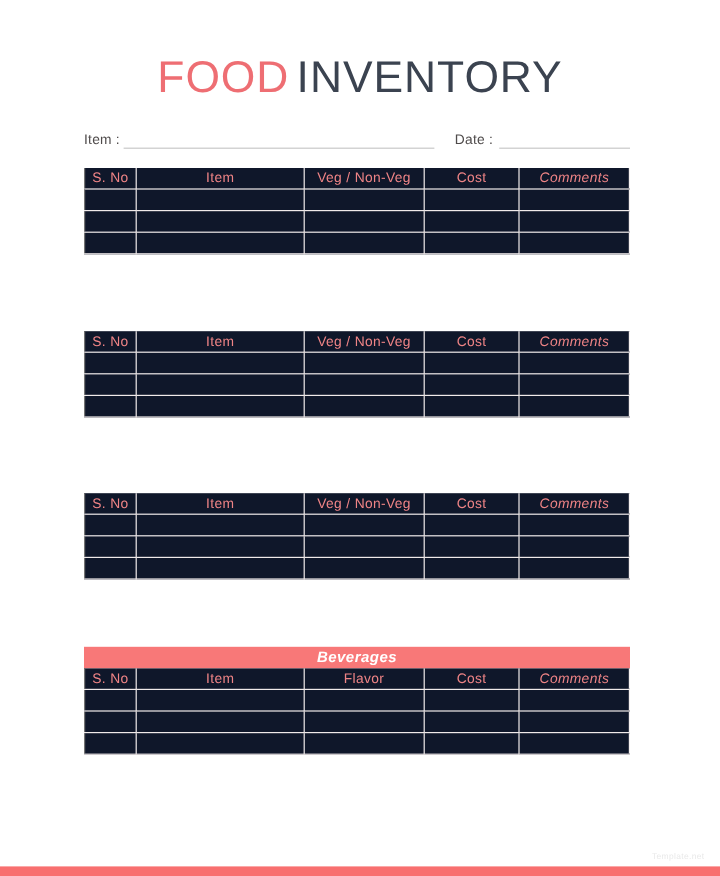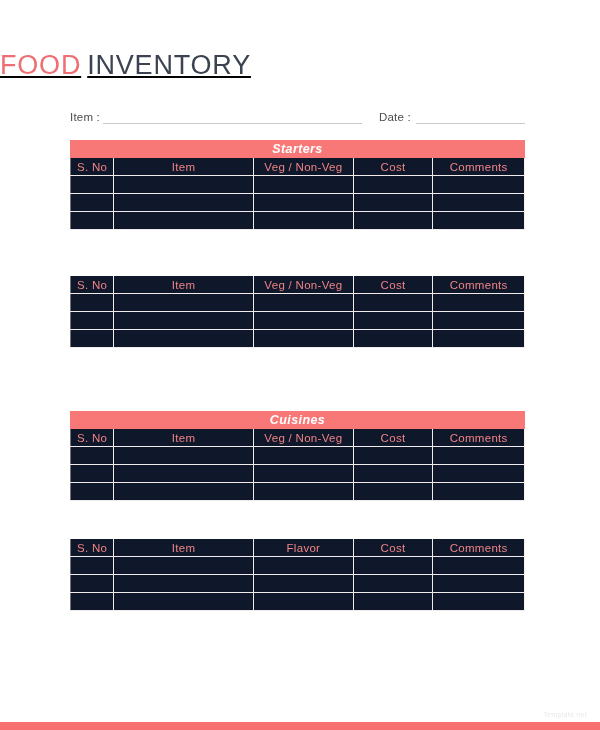--- a/index.html
+++ b/index.html
@@ -7,24 +7,23 @@
     width:600px; height:730px;
     background:#ffffff;
     font-family:"Liberation Sans", sans-serif;
     position:relative; overflow:hidden;
   }
   .page { position:relative; width:600px; height:730px; }
 
   
   .title {
     position:absolute; top:50px; left:0; width:600px;
-    margin:0; 
-    font-size:27px; font-weight:400; letter-spacing:0.8px;
+    margin:0; text-align:center;
+    font-size:37px; font-weight:400; letter-spacing:0.8px;
     line-height:30px;
-    text-decoration:underline;
   }
   .t-accent { color:#ee6e73; margin-right:6px; }
   .t-dark   { color:#3b4350; }
 
   
   .meta-row {
     position:absolute; top:105px; left:70px; width:455px; height:19px;
     display:flex; align-items:flex-end;
     font-size:11.5px; color:#4f4b4b; letter-spacing:0.2px;
   }
@@ -56,21 +55,21 @@
   .inv-table th {
     height:17px; padding:0;
     font-size:11.5px; font-weight:400; color:#ef8486;
     letter-spacing:0.3px; text-align:center; vertical-align:middle;
     border-bottom:1px solid #f0eaea; border-right:1px solid #f0eaea;
   }
   .inv-table td {
     height:17px; padding:0;
     border-bottom:1px solid #f0eaea; border-right:1px solid #f0eaea;
   }
-  .inv-table th:last-child, .inv-table td:last-child { border-right:none; }
+  .inv-table th:last-child, .inv-table td:last-child { border-right:none;font-style:italic; }
 
   
   .footer-bar {
     position:absolute; left:0; bottom:0; width:600px; height:8px;
     background:#f86f6f;
   }
   .watermark {
     position:absolute; right:13px; bottom:12px;
     font-size:7px; color:#e9e9e9; letter-spacing:0.3px;
   }
@@ -83,158 +82,155 @@
   <h1 class="title"><span class="t-accent">FOOD</span><span class="t-dark">INVENTORY</span></h1>
 
   <div class="meta-row">
     <span class="meta-label">Item :</span>
     <span class="fill-line name-line"></span>
     <span class="meta-label date-label">Date :</span>
     <span class="fill-line date-line"></span>
   </div>
 
   <section class="inv-table t0">
+    <table>
+      <colgroup>
+          <col style="width:9.5%">
+          <col style="width:30.8%">
+          <col style="width:22%">
+          <col style="width:17.5%">
+          <col style="width:20.2%">
+        </colgroup>
+      <thead>
+        <tr>
+          <th>S. No</th>
+          <th>Item</th>
+          <th>Veg / Non-Veg</th>
+          <th>Cost</th>
+          <th>Comments</th>
+        </tr>
+      </thead>
+      <tbody>
+        <tr>
+            <td></td>
+            <td></td>
+            <td></td>
+            <td></td>
+            <td></td>
+          </tr>
+        <tr>
+            <td></td>
+            <td></td>
+            <td></td>
+            <td></td>
+            <td></td>
+          </tr>
+        <tr>
+            <td></td>
+            <td></td>
+            <td></td>
+            <td></td>
+            <td></td>
+          </tr>
+      </tbody>
+    </table>
+  </section>
+
+  <section class="inv-table t1">
+    <table>
+      <colgroup>
+          <col style="width:9.5%">
+          <col style="width:30.8%">
+          <col style="width:22%">
+          <col style="width:17.5%">
+          <col style="width:20.2%">
+        </colgroup>
+      <thead>
+        <tr>
+          <th>S. No</th>
+          <th>Item</th>
+          <th>Veg / Non-Veg</th>
+          <th>Cost</th>
+          <th>Comments</th>
+        </tr>
+      </thead>
+      <tbody>
+        <tr>
+            <td></td>
+            <td></td>
+            <td></td>
+            <td></td>
+            <td></td>
+          </tr>
+        <tr>
+            <td></td>
+            <td></td>
+            <td></td>
+            <td></td>
+            <td></td>
+          </tr>
+        <tr>
+            <td></td>
+            <td></td>
+            <td></td>
+            <td></td>
+            <td></td>
+          </tr>
+      </tbody>
+    </table>
+  </section>
+
+  <section class="inv-table t2">
+    <table>
+      <colgroup>
+          <col style="width:9.5%">
+          <col style="width:30.8%">
+          <col style="width:22%">
+          <col style="width:17.5%">
+          <col style="width:20.2%">
+        </colgroup>
+      <thead>
+        <tr>
+          <th>S. No</th>
+          <th>Item</th>
+          <th>Veg / Non-Veg</th>
+          <th>Cost</th>
+          <th>Comments</th>
+        </tr>
+      </thead>
+      <tbody>
+        <tr>
+            <td></td>
+            <td></td>
+            <td></td>
+            <td></td>
+            <td></td>
+          </tr>
+        <tr>
+            <td></td>
+            <td></td>
+            <td></td>
+            <td></td>
+            <td></td>
+          </tr>
+        <tr>
+            <td></td>
+            <td></td>
+            <td></td>
+            <td></td>
+            <td></td>
+          </tr>
+      </tbody>
+    </table>
+  </section>
+
+  <section class="inv-table t3">
     <div class="band">
-      <span>Starters</span>
+      <span>Beverages</span>
     </div>
-    <table>
-      <colgroup>
-          <col style="width:9.5%">
-          <col style="width:30.8%">
-          <col style="width:22%">
-          <col style="width:17.5%">
-          <col style="width:20.2%">
-        </colgroup>
-      <thead>
-        <tr>
-          <th>S. No</th>
-          <th>Item</th>
-          <th>Veg / Non-Veg</th>
-          <th>Cost</th>
-          <th>Comments</th>
-        </tr>
-      </thead>
-      <tbody>
-        <tr>
-            <td></td>
-            <td></td>
-            <td></td>
-            <td></td>
-            <td></td>
-          </tr>
-        <tr>
-            <td></td>
-            <td></td>
-            <td></td>
-            <td></td>
-            <td></td>
-          </tr>
-        <tr>
-            <td></td>
-            <td></td>
-            <td></td>
-            <td></td>
-            <td></td>
-          </tr>
-      </tbody>
-    </table>
-  </section>
-
-  <section class="inv-table t1">
-    <table>
-      <colgroup>
-          <col style="width:9.5%">
-          <col style="width:30.8%">
-          <col style="width:22%">
-          <col style="width:17.5%">
-          <col style="width:20.2%">
-        </colgroup>
-      <thead>
-        <tr>
-          <th>S. No</th>
-          <th>Item</th>
-          <th>Veg / Non-Veg</th>
-          <th>Cost</th>
-          <th>Comments</th>
-        </tr>
-      </thead>
-      <tbody>
-        <tr>
-            <td></td>
-            <td></td>
-            <td></td>
-            <td></td>
-            <td></td>
-          </tr>
-        <tr>
-            <td></td>
-            <td></td>
-            <td></td>
-            <td></td>
-            <td></td>
-          </tr>
-        <tr>
-            <td></td>
-            <td></td>
-            <td></td>
-            <td></td>
-            <td></td>
-          </tr>
-      </tbody>
-    </table>
-  </section>
-
-  <section class="inv-table t2">
-    <div class="band">
-      <span>Cuisines</span>
-    </div>
-    <table>
-      <colgroup>
-          <col style="width:9.5%">
-          <col style="width:30.8%">
-          <col style="width:22%">
-          <col style="width:17.5%">
-          <col style="width:20.2%">
-        </colgroup>
-      <thead>
-        <tr>
-          <th>S. No</th>
-          <th>Item</th>
-          <th>Veg / Non-Veg</th>
-          <th>Cost</th>
-          <th>Comments</th>
-        </tr>
-      </thead>
-      <tbody>
-        <tr>
-            <td></td>
-            <td></td>
-            <td></td>
-            <td></td>
-            <td></td>
-          </tr>
-        <tr>
-            <td></td>
-            <td></td>
-            <td></td>
-            <td></td>
-            <td></td>
-          </tr>
-        <tr>
-            <td></td>
-            <td></td>
-            <td></td>
-            <td></td>
-            <td></td>
-          </tr>
-      </tbody>
-    </table>
-  </section>
-
-  <section class="inv-table t3">
     <table>
       <colgroup>
           <col style="width:9.5%">
           <col style="width:30.8%">
           <col style="width:22%">
           <col style="width:17.5%">
           <col style="width:20.2%">
         </colgroup>
       <thead>
         <tr>

